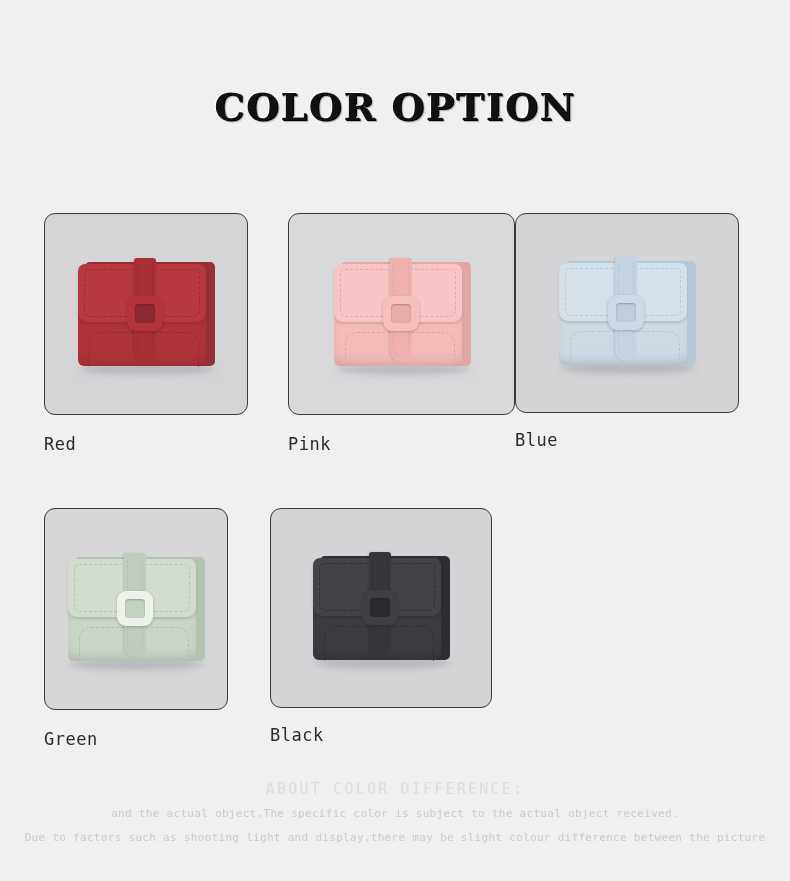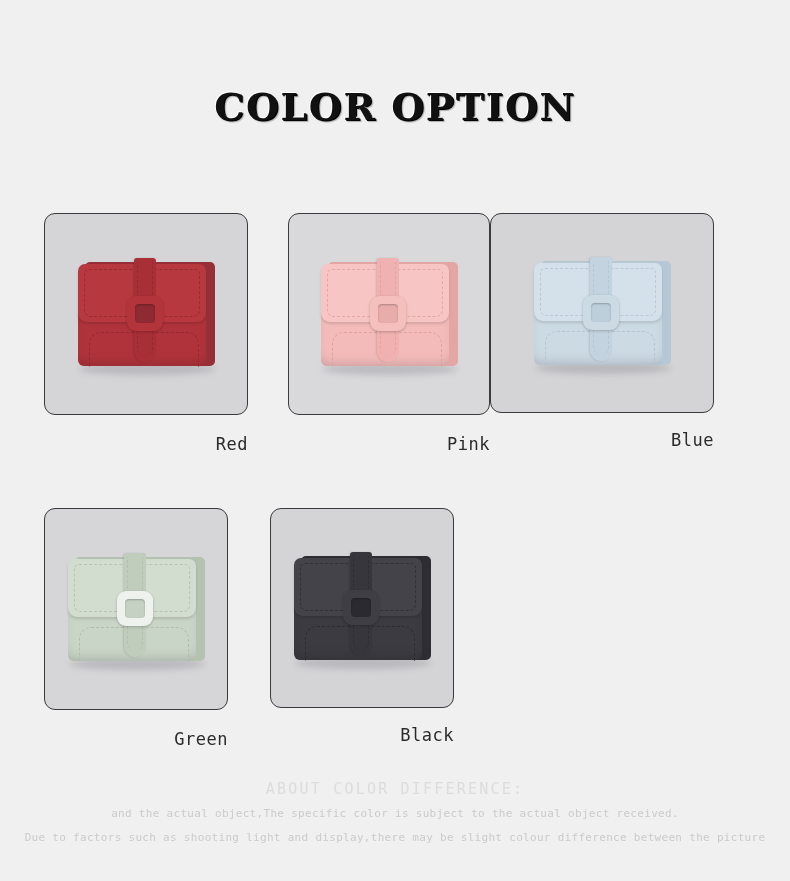--- a/index.html
+++ b/index.html
@@ -57,27 +57,27 @@
   }
   .swatch-row {
     display: flex;
     align-items: flex-start;
   }
   .swatch-row.row-2 { margin-top: 55px; }
 
   .swatch-cell {
     display: flex;
     flex-direction: column;
-    align-items: flex-end;
+    align-items: flex-start;
   }
   .swatch-cell.cell-red   { width: 204px; margin-right: 40px; }
-  .swatch-cell.cell-pink  { width: 202px; }
+  .swatch-cell.cell-pink  { width: 227px; }
   .swatch-cell.cell-blue  { width: 224px; }
   .swatch-cell.cell-green { width: 184px; margin-right: 42px; }
-  .swatch-cell.cell-black { width: 184px; }
+  .swatch-cell.cell-black { width: 222px; }
 
   .swatch-card {
     position: relative;
     width: 100%;
     border: 1px solid #3a3a3c;
     border-radius: 11px;
     background: #d5d5d7;
     overflow: hidden;
     box-sizing: border-box;
   }

